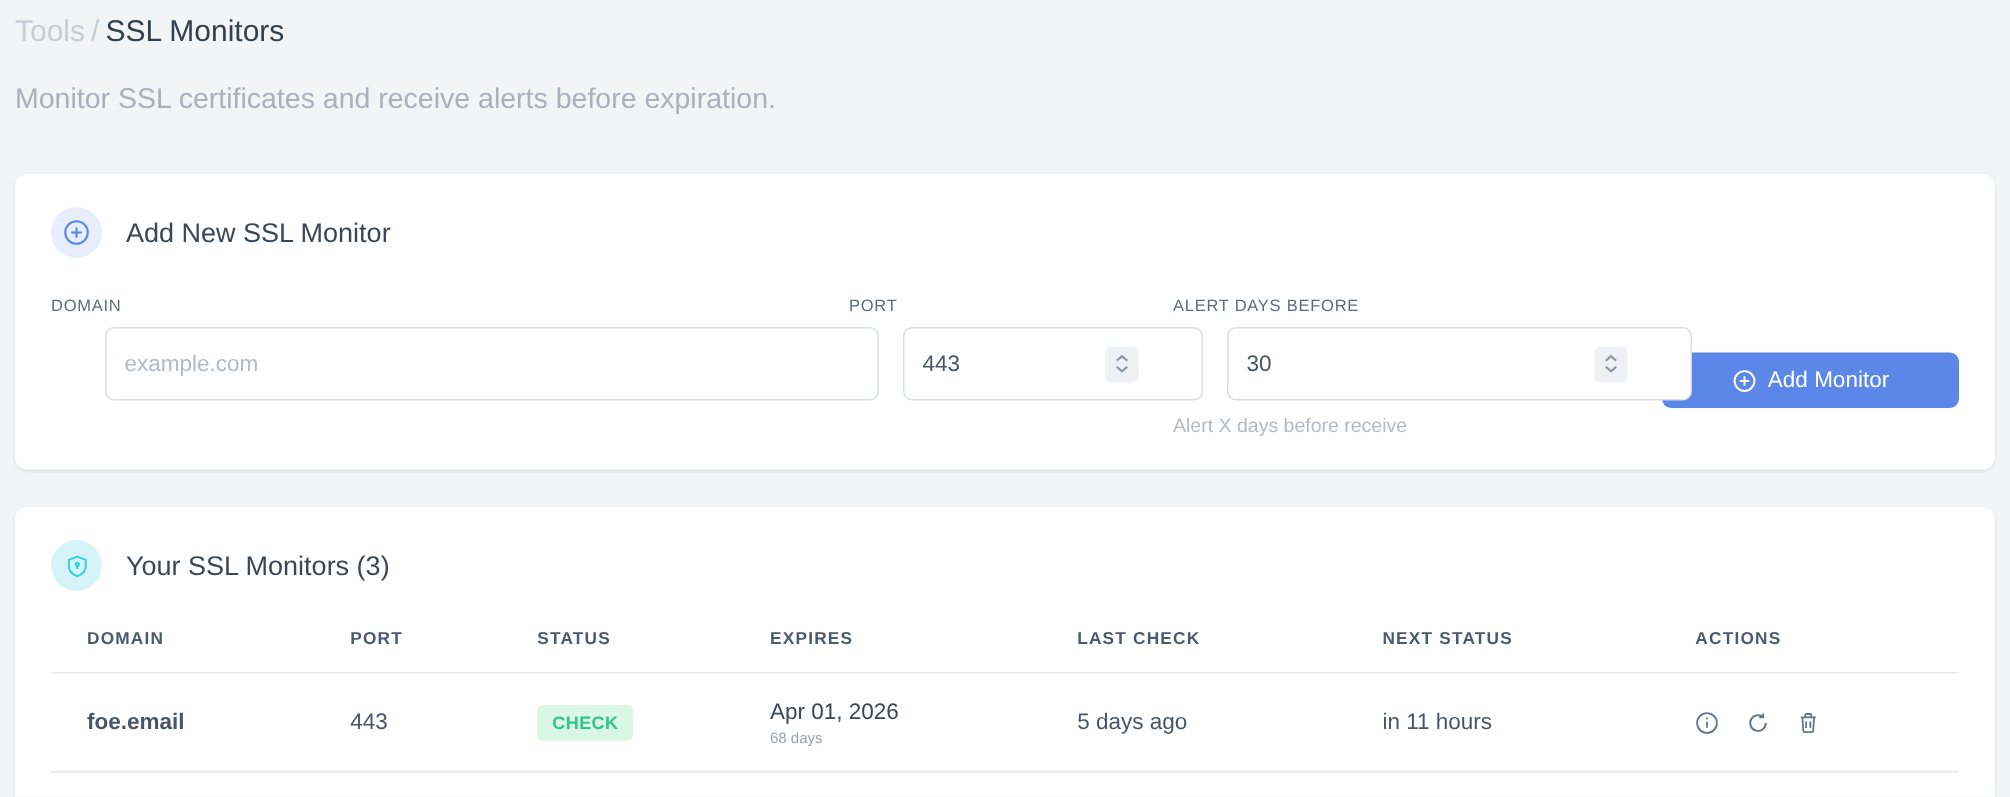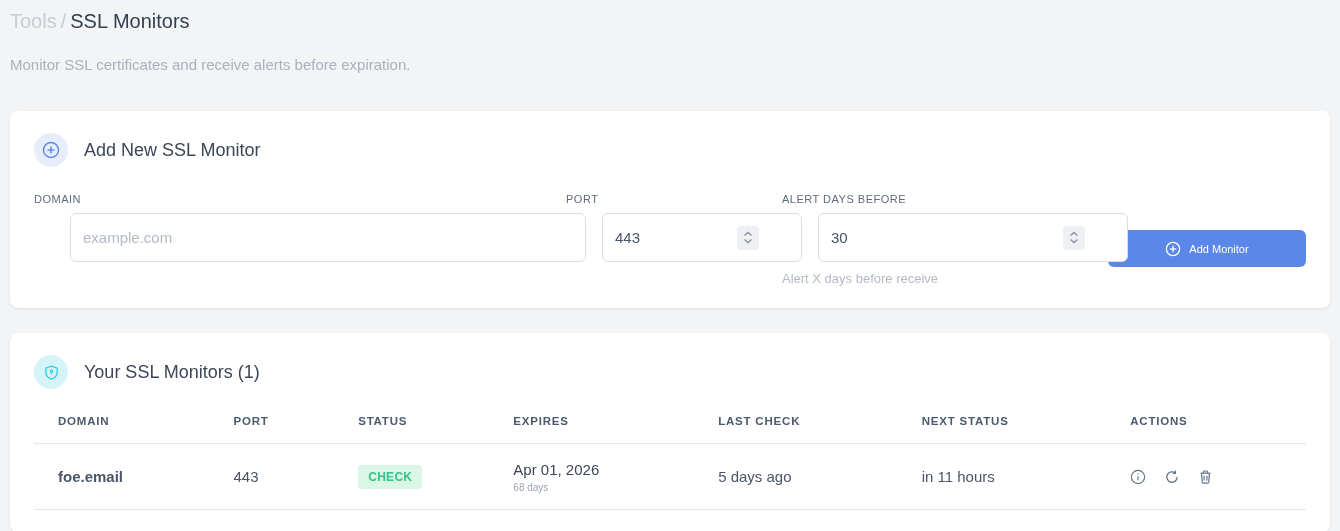--- a/index.html
+++ b/index.html
@@ -10,21 +10,21 @@
     color: #3c4656;
     overflow: hidden;
   }
   .page { padding: 6px 10px 10px; }
 
   
   .breadcrumb { font-size: 20px; line-height: 30px; font-weight: 700; }
   .crumb-muted { color: #c6cdd7; font-weight: 400; }
   .crumb-sep { color: #c6cdd7; font-weight: 400; padding: 0 4px; }
   .crumb-current { color: #33404f; font-weight: 400; }
-  .subtitle { margin-top: 20px; font-size: 15px; color: #a9b1bd; }
+  .subtitle { margin-top: 20px; font-size: 19px; color: #a9b1bd; }
 
   
   .card {
     background: #ffffff;
     border-radius: 8px;
     box-shadow: 0 1px 3px rgba(20,30,50,0.06), 0 1px 2px rgba(20,30,50,0.04);
     padding: 22px 24px;
   }
   .card-add { margin-top: 38px; }
   .card-list { margin-top: 25px; }
@@ -66,21 +66,21 @@
   }
   .col-domain { flex: 1 1 auto; }
   .col-port { flex: 0 0 200px; }
   .col-alert { flex: 0 0 310px; }
   .col-button { flex: 0 0 198px; }
   .btn-primary {
     margin-top: 37px;
     width: 100%; height: 37px;
     background: #5b87e8; color: #ffffff;
     border: none; border-radius: 6px;
-    font-size: 11px; font-family: "Liberation Sans", sans-serif;
+    font-size: 15px; font-family: "Liberation Sans", sans-serif;
     display: flex; align-items: center; justify-content: center; gap: 8px;
     cursor: pointer;
   }
 
   
   .monitor-table { width: 100%; border-collapse: collapse; margin-top: 18px; }
   .monitor-table th {
     text-align: left;
     font-size: 11.5px; letter-spacing: 0.8px; font-weight: 700;
     color: #4a5a6f;
@@ -192,21 +192,21 @@
 
   <div class="card card-list">
     <div class="card-header">
       <span class="icon-circle cyan">
         <svg width="17" height="17" viewBox="0 0 24 24" fill="none" stroke="#2bd0e0" stroke-width="1.8">
           <path d="M12 3 L20 6 V11.2 C20 16 16.7 19.6 12 21.4 C7.3 19.6 4 16 4 11.2 V6 Z"></path>
           <circle cx="12" cy="10.2" r="1.5"></circle>
           <line x1="12" y1="11.7" x2="12" y2="14.6"></line>
         </svg>
       </span>
-      <span class="card-title">Your SSL Monitors (1)</span>
+      <span class="card-title">Your SSL Monitors (3)</span>
     </div>
 
     <table class="monitor-table">
       <colgroup>
         <col style="width:13.8%">
           <col style="width:9.8%">
           <col style="width:12.2%">
         <col style="width:16.1%">
           <col style="width:16%">
           <col style="width:16.4%">

